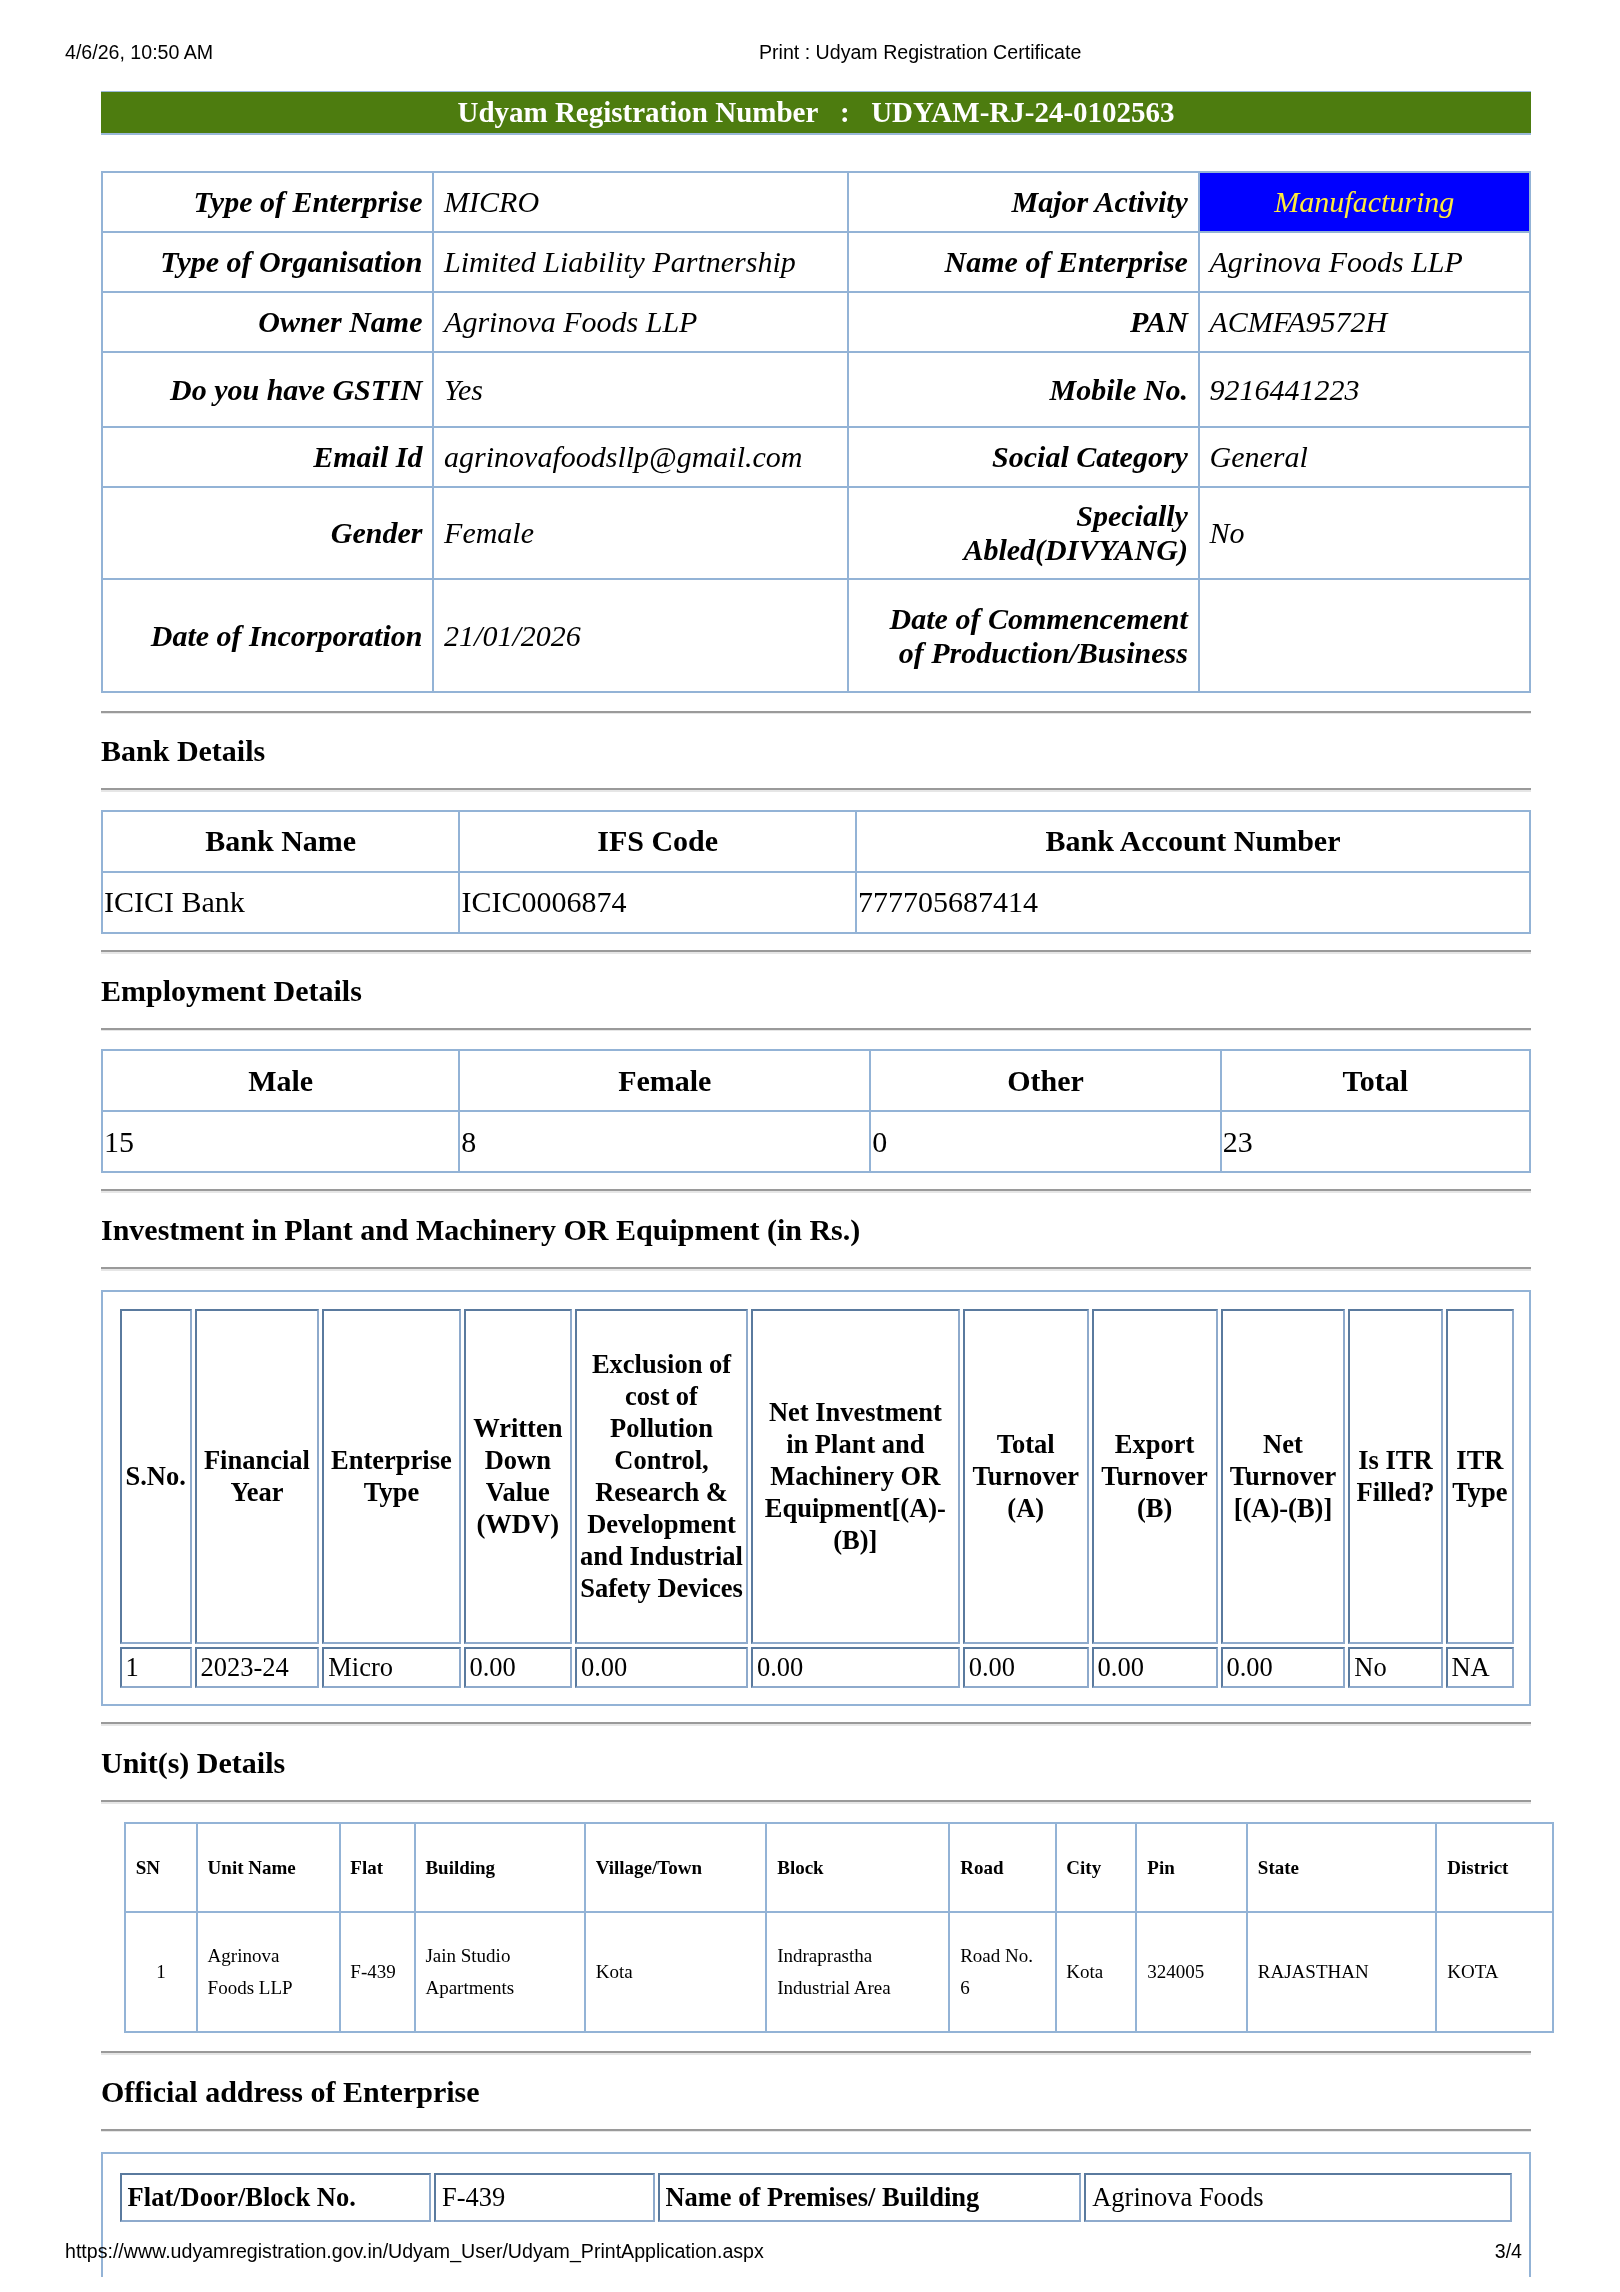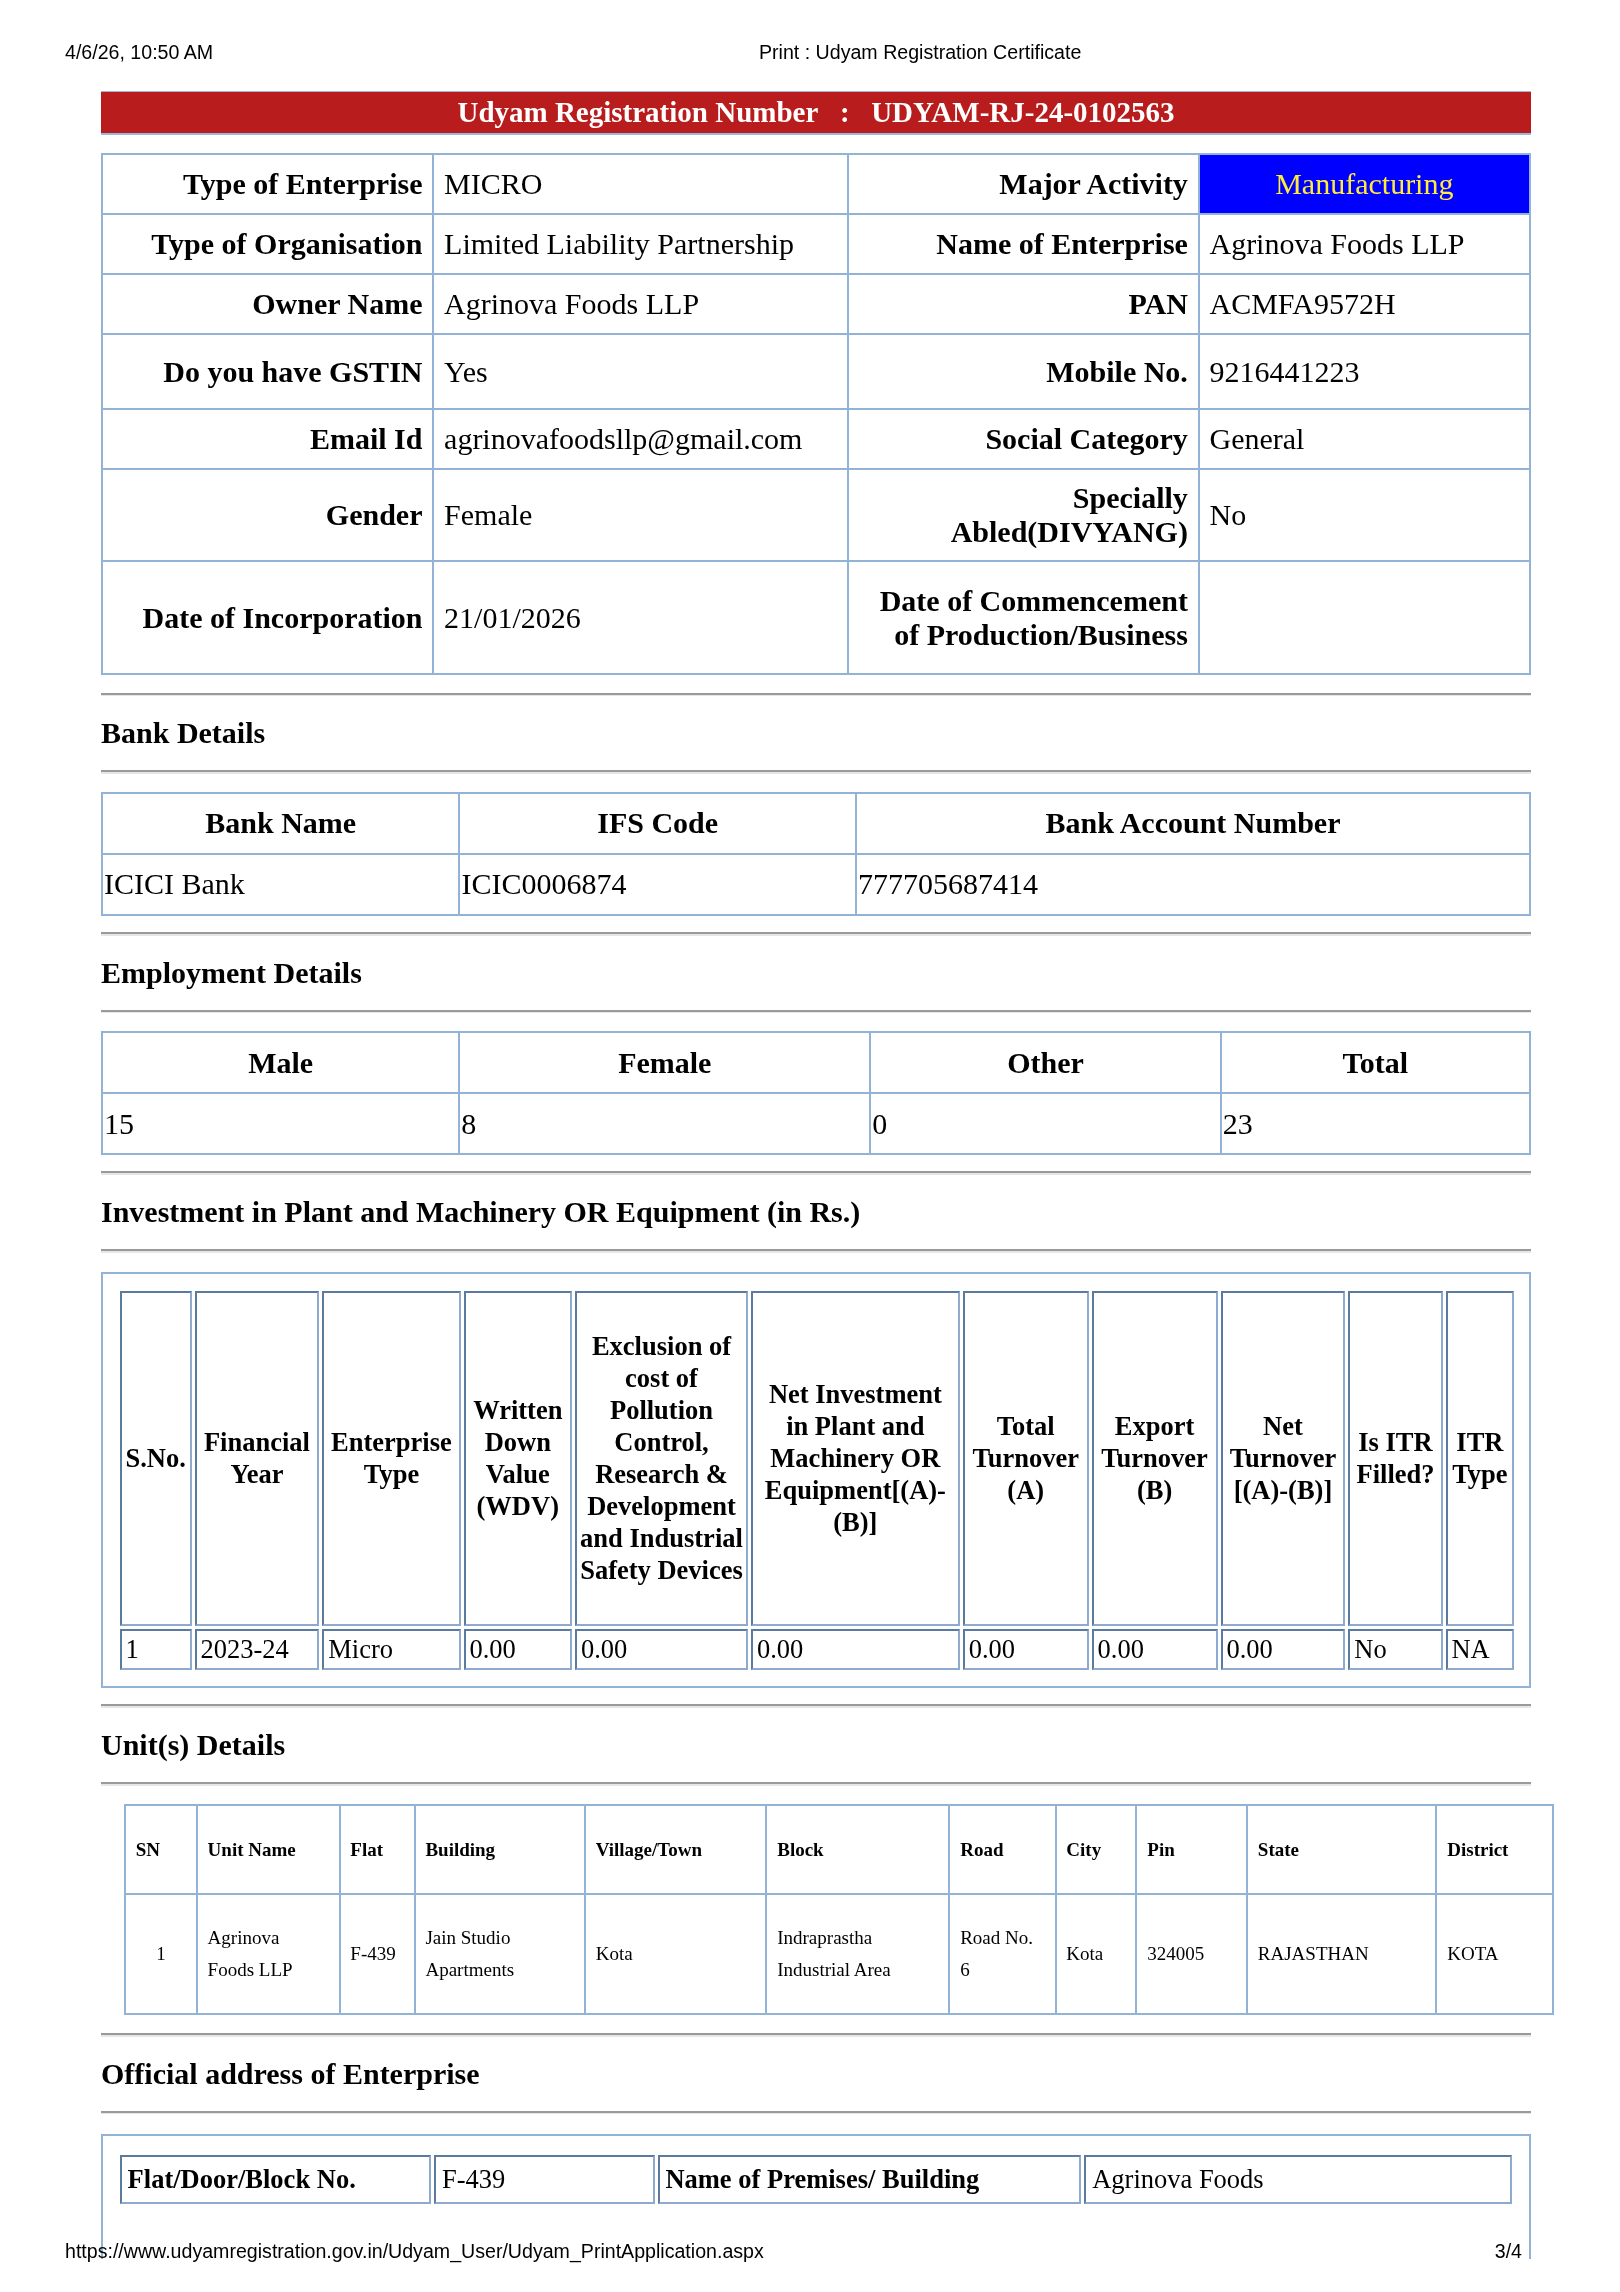--- a/index.html
+++ b/index.html
@@ -16,30 +16,30 @@
   .print-ftr {
     position: absolute; top: 2240px; left: 0; width: 1620px; height: 29px;
     font-family: "Liberation Sans", "DejaVu Sans", sans-serif; font-size: 19.6px; color: #000;
   }
   .print-ftr .url { position: absolute; left: 65px; top: 0; }
   .print-ftr .page { position: absolute; right: 98px; top: 0; }
 
   .content { position: absolute; left: 101px; top: 91px; width: 1430px; }
 
   .reg-bar {
-    background: #b91c1c; color: #fff; height: 41px; text-align: center;
+    background: #4d7c0f; color: #fff; height: 41px; text-align: center;
     font-size: 29px; font-weight: bold; line-height: 41px;
     border-top: 1px solid #9ab8d8; border-bottom: 2px solid #9ab8d8;
   }
   .reg-bar .sep { display: inline-block; margin: 0 21.6px; }
 
   table { border-collapse: collapse; width: 100%; }
   .grid td, .grid th { border: 2px solid #93b3d6; }
 
-  .main-tbl { margin-top: 18px; font-size: 30px; }
+  .main-tbl { margin-top: 36px; font-size: 30px; font-style: italic; }
   .main-tbl td { padding: 5.9px 9.8px; vertical-align: middle; }
   .main-tbl td.lbl { text-align: right; font-weight: bold; }
   .main-tbl td.val { text-align: left; }
   .main-tbl td.activity { background: #0000ff; color: #ffeb3b; text-align: center; }
 
   .hr { height: 3.9px; background: linear-gradient(#9a9a9a 0 2px, #e6e6e6 2px 3.9px); margin: 0; }
   .sec-title { font-size: 30px; font-weight: bold; height: 74px; line-height: 74px; }
 
   .center-tbl { font-size: 30px; }
   .center-tbl th { font-weight: bold; height: 57px; }

